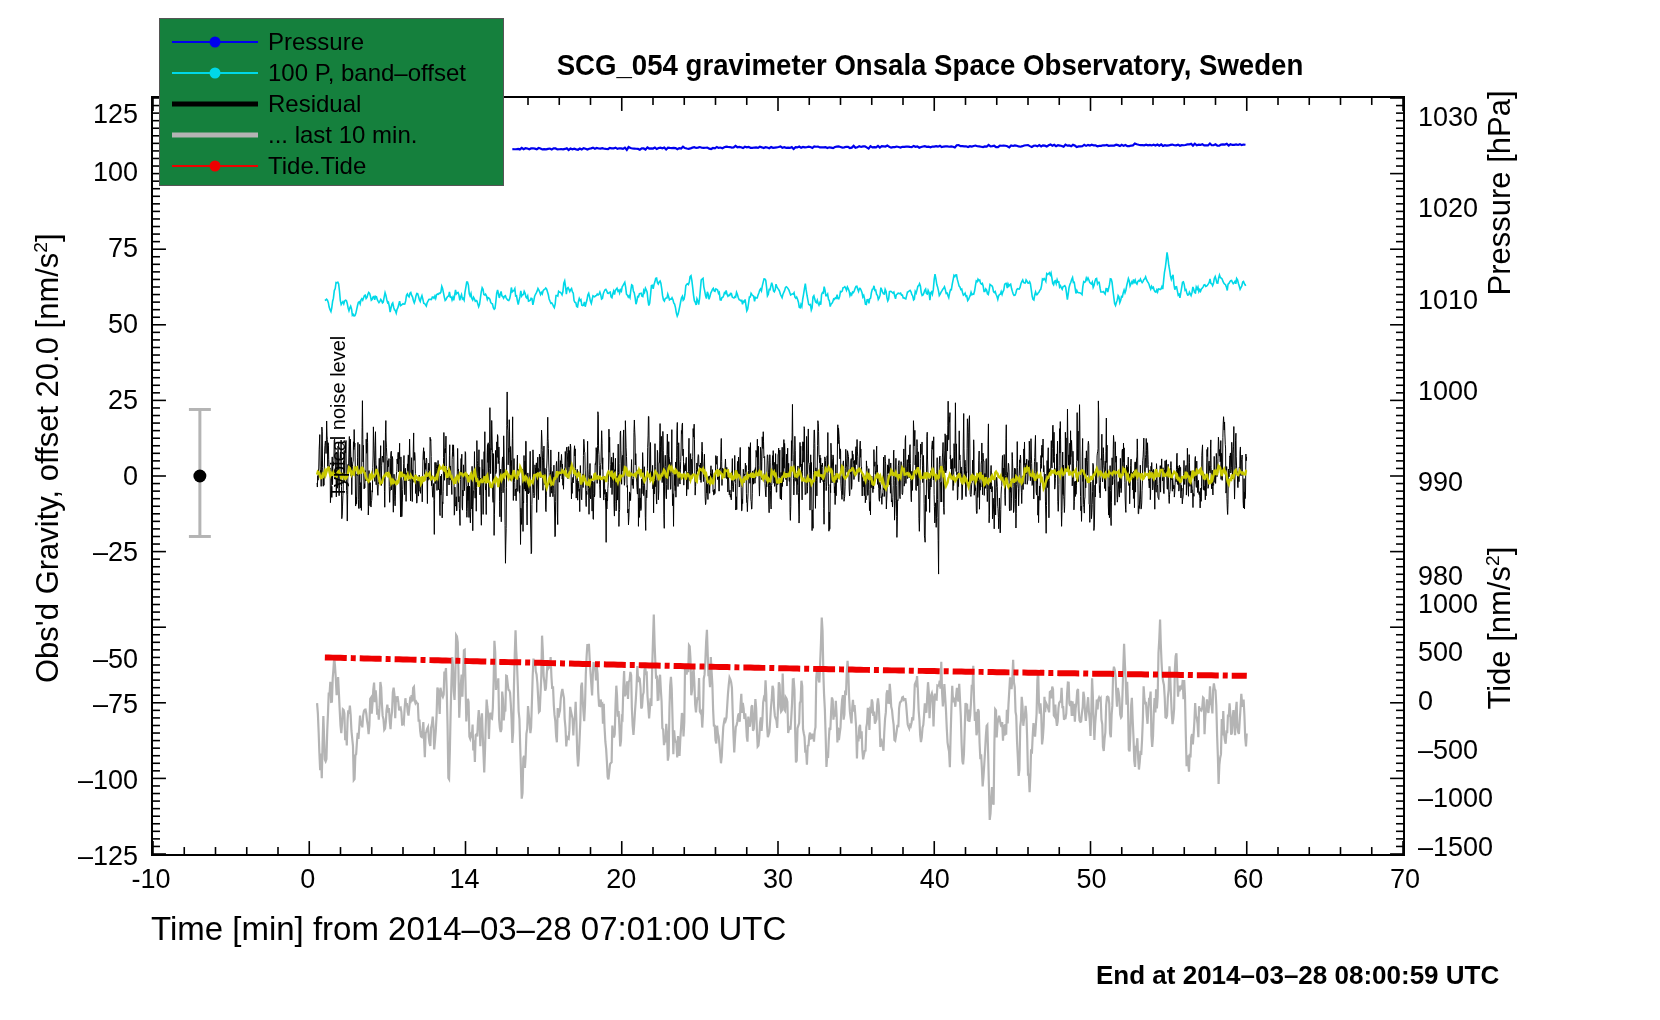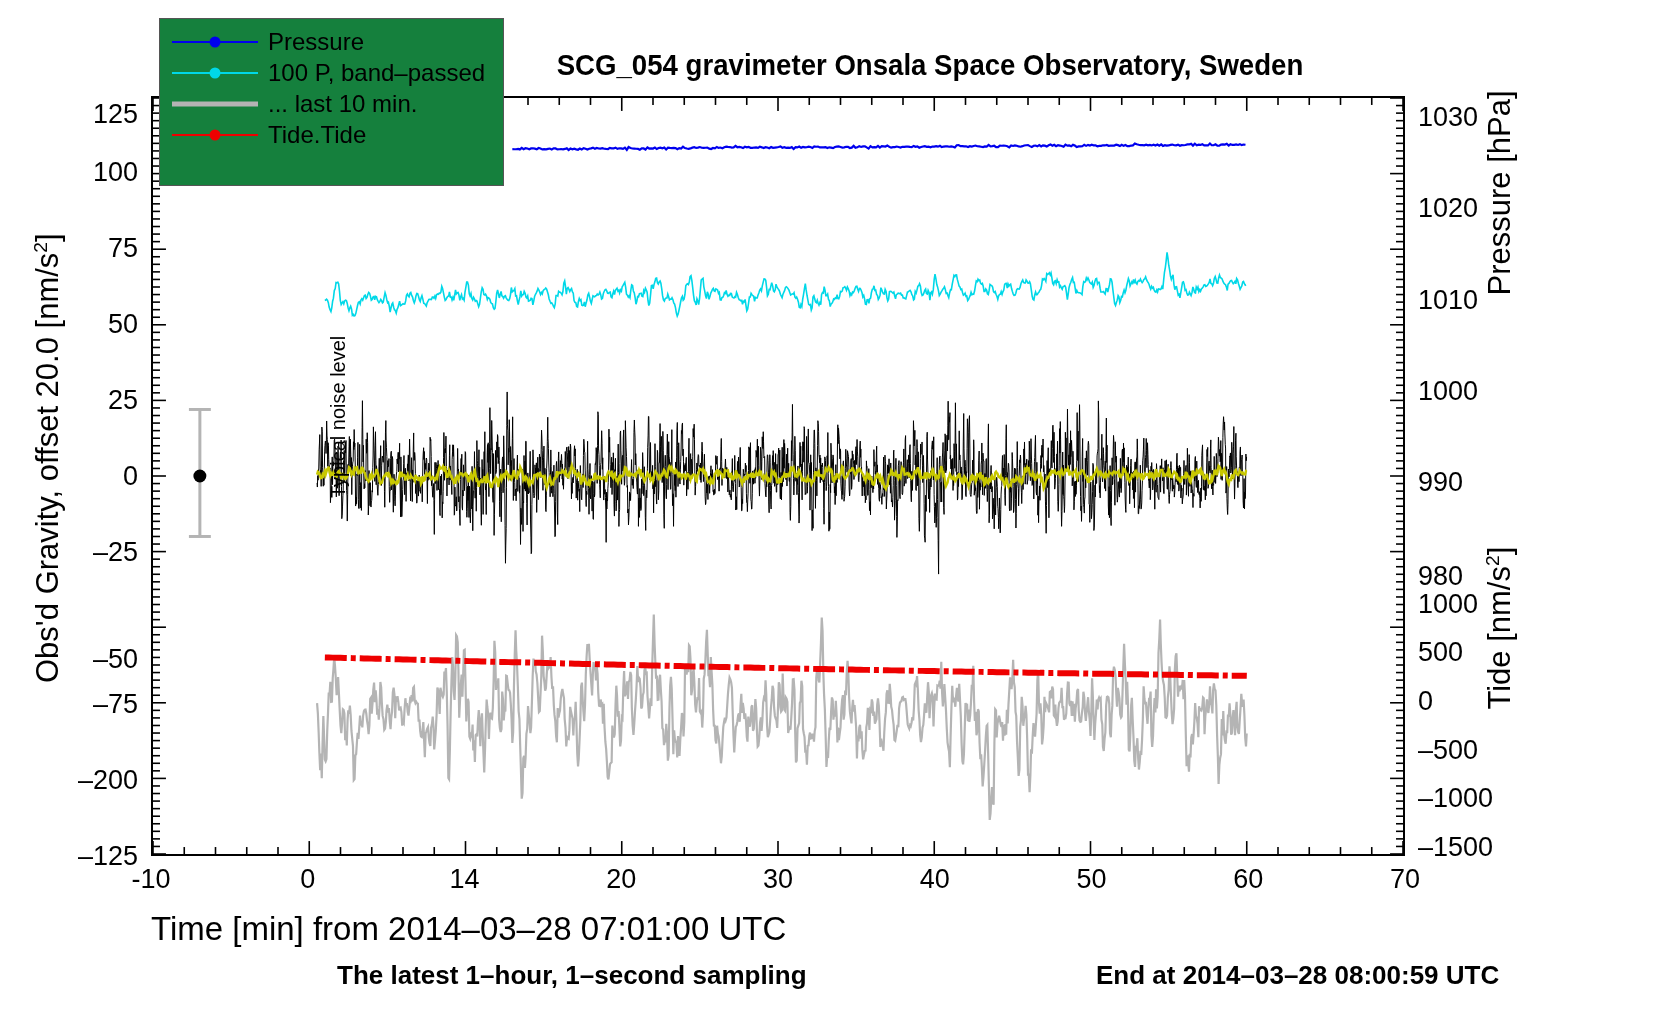--- a/index.html
+++ b/index.html
@@ -374,39 +374,44 @@
         <polyline points="172.4,203.6 173.3,203.1 174.1,202.2 175.0,203.3 175.9,205.7 176.7,210.2 177.6,212.9 178.5,214.7 179.3,211.1 180.2,204.3 181.0,201.2 181.9,193.6 182.8,191.5 183.6,185.5 184.5,185.8 185.4,185.2 186.2,186.7 187.1,194.3 187.9,203.4 188.8,207.6 189.7,206.0 190.5,204.8 191.4,207.0 192.3,203.9 193.1,203.2 194.0,203.6 194.8,206.3 195.7,210.8 196.6,213.8 197.4,211.1 198.3,209.3 199.2,212.2 200.0,218.4 200.9,217.5 201.7,219.2 202.6,218.8 203.5,216.5 204.3,212.8 205.2,208.6 206.0,205.5 206.9,204.9 207.8,207.1 208.6,203.2 209.5,201.8 210.4,203.2 211.2,201.1 212.1,198.6 212.9,198.2 213.8,201.5 214.7,200.4 215.5,197.6 216.4,195.5 217.3,196.4 218.1,199.2 219.0,203.3 219.8,202.6 220.7,200.1 221.6,199.5 222.4,202.9 223.3,199.4 224.2,199.8 225.0,202.8 225.9,204.4 226.7,205.7 227.6,204.5 228.5,202.5 229.3,203.8 230.2,206.0 231.0,205.2 231.9,200.1 232.8,195.7 233.6,198.2 234.5,202.6 235.4,206.0 236.2,205.3 237.1,209.7 237.9,215.2 238.8,210.9 239.7,207.1 240.5,206.0 241.4,210.3 242.3,213.1 243.1,213.5 244.0,216.2 244.8,212.6 245.7,210.8 246.6,207.2 247.4,204.2 248.3,208.8 249.2,208.2 250.0,207.5 250.9,206.8 251.7,207.2 252.6,207.1 253.5,204.0 254.3,198.3 255.2,197.0 256.1,199.0 256.9,199.9 257.8,196.1 258.6,195.4 259.5,198.5 260.4,200.2 261.2,203.6 262.1,206.0 262.9,203.7 263.8,199.1 264.7,196.4 265.5,196.6 266.4,199.5 267.3,203.0 268.1,204.6 269.0,200.7 269.8,198.6 270.7,202.2 271.6,206.4 272.4,206.5 273.3,207.8 274.2,209.1 275.0,205.9 275.9,204.3 276.7,202.5 277.6,202.4 278.5,202.3 279.3,202.5 280.2,200.2 281.1,200.2 281.9,201.2 282.8,199.1 283.6,201.5 284.5,197.8 285.4,197.0 286.2,197.4 287.1,196.2 287.9,196.4 288.8,195.1 289.7,189.3 290.5,191.4 291.4,195.9 292.3,200.4 293.1,203.5 294.0,202.6 294.8,200.8 295.7,199.4 296.6,199.1 297.4,195.0 298.3,200.2 299.2,200.2 300.0,203.1 300.9,200.4 301.7,203.3 302.6,198.5 303.5,192.9 304.3,196.9 305.2,195.7 306.1,195.5 306.9,198.1 307.8,203.5 308.6,200.0 309.5,197.7 310.4,202.1 311.2,201.4 312.1,203.2 313.0,195.1 313.8,190.6 314.7,184.9 315.5,184.9 316.4,188.1 317.3,196.9 318.1,199.0 319.0,196.5 319.8,201.4 320.7,203.1 321.6,200.4 322.4,201.9 323.3,204.3 324.2,203.6 325.0,204.1 325.9,207.2 326.7,209.8 327.6,207.4 328.5,200.8 329.3,194.9 330.2,190.8 331.1,192.4 331.9,197.6 332.8,198.0 333.6,197.2 334.5,198.9 335.4,202.6 336.2,200.7 337.1,201.1 338.0,202.5 338.8,205.5 339.7,206.6 340.5,207.0 341.4,210.8 342.3,212.3 343.1,211.5 344.0,204.3 344.8,196.3 345.7,192.9 346.6,197.0 347.4,201.0 348.3,197.5 349.2,194.5 350.0,198.9 350.9,199.6 351.7,201.3 352.6,199.4 353.5,198.8 354.3,200.9 355.2,202.4 356.1,203.3 356.9,203.6 357.8,201.7 358.6,197.9 359.5,190.5 360.4,194.9 361.2,194.0 362.1,193.6 363.0,191.7 363.8,199.0 364.7,198.8 365.5,203.6 366.4,207.7 367.3,203.2 368.1,200.0 369.0,193.9 369.9,199.0 370.7,197.7 371.6,197.5 372.4,194.4 373.3,196.2 374.2,200.2 375.0,201.1 375.9,198.9 376.7,204.2 377.6,203.9 378.5,203.2 379.3,201.4 380.2,201.7 381.1,208.0 381.9,204.4 382.8,199.6 383.6,197.6 384.5,195.9 385.4,193.9 386.2,191.4 387.1,193.0 388.0,195.2 388.8,197.6 389.7,195.5 390.5,196.9 391.4,193.7 392.3,192.7 393.1,192.2 394.0,191.0 394.9,192.2 395.7,194.8 396.6,197.8 397.4,202.0 398.3,204.4 399.2,206.5 400.0,206.0 400.9,207.4 401.8,209.5 402.6,210.8 403.5,206.9 404.3,198.5 405.2,198.5 406.1,199.2 406.9,194.3 407.8,195.1 408.6,195.2 409.5,196.2 410.4,197.9 411.2,195.0 412.1,186.1 413.0,183.8 413.8,189.4 414.7,197.3 415.5,191.4 416.4,190.5 417.3,192.4 418.1,194.5 419.0,192.6 419.9,191.5 420.7,194.6 421.6,196.2 422.4,203.7 423.3,205.4 424.2,205.9 425.0,209.5 425.9,210.0 426.8,204.4 427.6,201.5 428.5,203.7 429.3,202.8 430.2,208.3 431.1,208.8 431.9,208.4 432.8,205.0 433.6,209.8 434.5,206.2 435.4,202.9 436.2,198.1 437.1,196.4 438.0,200.2 438.8,204.2 439.7,206.5 440.5,202.8 441.4,198.9 442.3,199.5 443.1,199.8 444.0,198.7 444.9,198.5 445.7,197.1 446.6,198.0 447.4,197.4 448.3,195.1 449.2,197.9 450.0,202.1 450.9,201.4 451.8,196.5 452.6,194.5 453.5,192.9 454.3,192.4 455.2,193.9 456.1,196.3 456.9,196.5 457.8,195.4 458.7,195.1 459.5,200.0 460.4,200.8 461.2,197.0 462.1,194.1 463.0,197.7 463.8,193.4 464.7,192.3 465.5,191.3 466.4,194.2 467.3,193.2 468.1,196.1 469.0,192.9 469.9,194.2 470.7,189.7 471.6,188.4 472.4,186.9 473.3,185.3 474.2,190.3 475.0,197.2 475.9,198.2 476.8,200.1 477.6,198.9 478.5,200.8 479.3,193.7 480.2,187.9 481.1,188.5 481.9,194.0 482.8,195.9 483.7,200.9 484.5,207.3 485.4,204.3 486.2,199.6 487.1,199.8 488.0,196.7 488.8,196.5 489.7,196.3 490.5,199.3 491.4,199.7 492.3,193.6 493.1,195.3 494.0,191.2 494.9,193.1 495.7,195.3 496.6,203.8 497.4,208.7 498.3,206.1 499.2,197.1 500.0,188.6 500.9,188.3 501.8,191.9 502.6,187.6 503.5,184.8 504.3,181.4 505.2,181.1 506.1,185.8 506.9,187.0 507.8,184.8 508.7,183.9 509.5,186.2 510.4,192.1 511.2,198.7 512.1,203.0 513.0,204.2 513.8,201.7 514.7,201.1 515.6,201.1 516.4,197.1 517.3,199.9 518.1,202.9 519.0,202.2 519.9,202.3 520.7,200.9 521.6,202.8 522.4,206.1 523.3,207.3 524.2,211.0 525.0,216.0 525.9,219.3 526.8,217.1 527.6,213.6 528.5,209.3 529.3,205.1 530.2,200.8 531.1,199.3 531.9,203.3 532.8,202.3 533.7,197.3 534.5,188.8 535.4,187.2 536.2,186.7 537.1,187.6 538.0,185.0 538.8,179.5 539.7,178.6 540.6,183.6 541.4,190.3 542.3,198.4 543.1,203.8 544.0,205.4 544.9,208.0 545.7,201.9 546.6,204.0 547.4,207.8 548.3,201.8 549.2,191.9 550.0,182.9 550.9,182.0 551.8,181.3 552.6,189.8 553.5,194.2 554.3,198.6 555.2,201.7 556.1,194.8 556.9,197.0 557.8,202.4 558.7,199.7 559.5,196.3 560.4,194.5 561.2,192.5 562.1,191.4 563.0,193.9 563.8,194.4 564.7,191.8 565.6,192.3 566.4,193.0 567.3,196.4 568.1,195.4 569.0,203.0 569.9,203.2 570.7,200.7 571.6,200.4 572.5,198.6 573.3,195.7 574.2,196.4 575.0,193.5 575.9,197.5 576.8,199.3 577.6,198.3 578.5,198.5 579.3,196.5 580.2,196.6 581.1,200.1 581.9,200.7 582.8,201.1 583.7,199.6 584.5,200.2 585.4,195.3 586.2,197.2 587.1,200.6 588.0,202.7 588.8,203.1 589.7,203.8 590.6,203.4 591.4,207.4 592.3,204.4 593.1,204.9 594.0,202.5 594.9,208.7 595.7,214.0 596.6,212.1 597.5,205.9 598.3,200.1 599.2,200.1 600.0,196.4 600.9,197.8 601.8,198.8 602.6,199.3 603.5,204.5 604.3,200.4 605.2,201.1 606.1,201.0 606.9,198.2 607.8,196.0 608.7,193.1 609.5,191.9 610.4,193.9 611.2,189.1 612.1,185.3 613.0,181.8 613.8,181.9 614.7,183.3 615.6,190.6 616.4,198.9 617.3,197.2 618.1,192.5 619.0,192.7 619.9,188.9 620.7,185.6 621.6,188.9 622.5,194.0 623.3,194.9 624.2,192.8 625.0,187.1 625.9,190.0 626.8,191.4 627.6,192.5 628.5,194.0 629.4,197.3 630.2,198.9 631.1,200.7 631.9,197.5 632.8,195.4 633.7,193.4 634.5,190.4 635.4,189.7 636.2,190.5 637.1,191.6 638.0,193.2 638.8,195.5 639.7,198.1 640.6,197.5 641.4,196.9 642.3,197.2 643.1,195.8 644.0,200.2 644.9,201.2 645.7,200.1 646.6,202.4 647.5,205.3 648.3,210.4 649.2,210.9 650.0,207.6 650.9,209.7 651.8,202.2 652.6,197.6 653.5,192.0 654.4,186.6 655.2,192.7 656.1,198.3 656.9,202.6 657.8,207.4 658.7,208.2 659.5,207.7 660.4,213.2 661.2,211.0 662.1,200.1 663.0,198.7 663.8,201.9 664.7,205.0 665.6,205.7 666.4,203.3 667.3,206.5 668.1,208.2 669.0,205.7 669.9,207.8 670.7,197.8 671.6,195.6 672.5,196.1 673.3,189.7 674.2,193.4 675.0,198.7 675.9,198.7 676.8,197.1 677.6,202.3 678.5,203.8 679.4,209.7 680.2,207.2 681.1,206.4 681.9,205.0 682.8,202.0 683.7,202.5 684.5,200.9 685.4,201.4 686.3,197.7 687.1,201.6 688.0,201.9 688.8,199.7 689.7,194.4 690.6,194.9 691.4,194.2 692.3,190.7 693.1,190.5 694.0,189.7 694.9,191.2 695.7,193.3 696.6,190.0 697.5,191.9 698.3,193.9 699.2,198.6 700.0,196.5 700.9,197.9 701.8,195.0 702.6,195.6 703.5,193.9 704.4,191.3 705.2,189.5 706.1,189.3 706.9,192.0 707.8,194.4 708.7,191.3 709.5,191.4 710.4,193.3 711.3,195.8 712.1,200.0 713.0,198.4 713.8,201.7 714.7,207.2 715.6,207.5 716.4,202.8 717.3,202.7 718.2,206.5 719.0,201.9 719.9,201.1 720.7,195.7 721.6,192.4 722.5,192.0 723.3,188.8 724.2,193.4 725.0,193.1 725.9,197.5 726.8,198.5 727.6,202.6 728.5,201.0 729.4,198.2 730.2,190.7 731.1,192.9 731.9,195.1 732.8,196.9 733.7,197.1 734.5,192.4 735.4,194.5 736.3,200.9 737.1,204.0 738.0,202.0 738.8,194.7 739.7,194.4 740.6,194.6 741.4,195.3 742.3,196.1 743.2,195.2 744.0,198.8 744.9,201.9 745.7,197.7 746.6,197.2 747.5,196.2 748.3,196.4 749.2,196.6 750.0,196.2 750.9,198.2 751.8,198.1 752.6,201.0 753.5,200.9 754.4,201.6 755.2,201.9 756.1,198.4 756.9,195.0 757.8,194.8 758.7,193.8 759.5,193.4 760.4,194.8 761.3,197.8 762.1,198.9 763.0,202.9 763.8,202.1 764.7,194.5 765.6,196.2 766.4,193.2 767.3,189.2 768.2,188.6 769.0,186.7 769.9,189.1 770.7,195.6 771.6,198.6 772.5,198.0 773.3,196.2 774.2,193.4 775.1,192.1 775.9,196.6 776.8,197.1 777.6,193.4 778.5,195.4 779.4,203.3 780.2,195.9 781.1,194.9 781.9,197.2 782.8,192.7 783.7,182.3 784.5,177.1 785.4,181.5 786.3,187.6 787.1,189.9 788.0,193.9 788.8,198.6 789.7,197.1 790.6,195.1 791.4,193.9 792.3,192.3 793.2,191.2 794.0,189.8 794.9,192.8 795.7,196.4 796.6,196.1 797.5,198.7 798.3,200.7 799.2,195.7 800.1,192.6 800.9,192.8 801.8,187.0 802.6,183.0 803.5,178.3 804.4,179.5 805.2,178.0 806.1,177.8 806.9,182.4 807.8,185.6 808.7,189.1 809.5,190.0 810.4,192.6 811.3,192.0 812.1,195.5 813.0,198.2 813.8,197.6 814.7,196.2 815.6,199.4 816.4,199.1 817.3,203.7 818.2,202.5 819.0,200.3 819.9,198.4 820.7,195.2 821.6,197.7 822.5,197.1 823.3,197.3 824.2,194.1 825.1,188.3 825.9,183.9 826.8,184.6 827.6,182.1 828.5,183.7 829.4,183.1 830.2,186.1 831.1,187.1 832.0,186.4 832.8,188.9 833.7,194.6 834.5,194.6 835.4,191.9 836.3,193.1 837.1,196.8 838.0,197.6 838.8,193.4 839.7,187.4 840.6,188.1 841.4,188.6 842.3,190.0 843.2,194.7 844.0,195.5 844.9,194.5 845.7,197.3 846.6,199.3 847.5,202.4 848.3,199.1 849.2,197.5 850.1,197.2 850.9,194.7 851.8,197.5 852.6,194.9 853.5,193.1 854.4,187.3 855.2,186.4 856.1,186.3 857.0,191.0 857.8,187.0 858.7,189.1 859.5,187.9 860.4,187.2 861.3,191.6 862.1,194.4 863.0,197.1 863.8,198.5 864.7,198.4 865.6,196.3 866.4,192.9 867.3,191.7 868.2,192.0 869.0,192.1 869.9,190.2 870.7,186.8 871.6,184.5 872.5,182.9 873.3,185.5 874.2,186.0 875.1,186.0 875.9,182.9 876.8,184.2 877.6,186.0 878.5,186.1 879.4,184.7 880.2,186.7 881.1,192.8 882.0,199.3 882.8,202.4 883.7,203.1 884.5,198.3 885.4,195.0 886.3,197.8 887.1,197.6 888.0,195.9 888.9,195.0 889.7,193.3 890.6,192.3 891.4,188.6 892.3,182.0 893.2,182.7 894.0,181.5 894.9,182.6 895.7,184.3 896.6,176.6 897.5,177.4 898.3,176.9 899.2,175.8 900.1,177.9 900.9,175.9 901.8,181.0 902.6,186.4 903.5,187.8 904.4,184.2 905.2,183.7 906.1,186.6 907.0,182.7 907.8,185.1 908.7,184.9 909.5,190.1 910.4,188.7 911.3,191.0 912.1,192.3 913.0,189.6 913.9,189.2 914.7,188.7 915.6,190.3 916.4,195.9 917.3,202.6 918.2,196.6 919.0,190.5 919.9,187.2 920.7,185.5 921.6,182.4 922.5,180.4 923.3,185.4 924.2,185.2 925.1,191.2 925.9,196.5 926.8,193.5 927.6,195.4 928.5,195.7 929.4,195.8 930.2,196.0 931.1,196.6 932.0,197.6 932.8,189.7 933.7,184.7 934.5,185.3 935.4,184.7 936.3,181.0 937.1,182.8 938.0,180.9 938.9,182.9 939.7,185.4 940.6,186.3 941.4,186.9 942.3,185.1 943.2,190.5 944.0,188.6 944.9,184.4 945.8,181.7 946.6,181.3 947.5,186.7 948.3,185.2 949.2,185.2 950.1,191.2 950.9,195.1 951.8,195.1 952.6,195.1 953.5,194.6 954.4,196.2 955.2,197.2 956.1,191.7 957.0,191.8 957.8,195.1 958.7,191.3 959.5,187.9 960.4,181.7 961.3,182.0 962.1,185.2 963.0,193.1 963.9,200.3 964.7,206.7 965.6,208.6 966.4,205.9 967.3,203.2 968.2,198.6 969.0,199.9 969.9,205.7 970.8,203.4 971.6,199.4 972.5,199.9 973.3,195.9 974.2,193.0 975.1,196.0 975.9,193.6 976.8,188.7 977.6,185.3 978.5,181.5 979.4,183.9 980.2,188.9 981.1,186.9 982.0,184.8 982.8,186.1 983.7,182.5 984.5,186.2 985.4,183.2 986.3,186.2 987.1,187.2 988.0,184.4 988.9,183.5 989.7,184.0 990.6,182.1 991.4,184.2 992.3,185.6 993.2,184.3 994.0,182.5 994.9,181.8 995.8,179.8 996.6,182.4 997.5,184.4 998.3,185.4 999.2,187.2 1000.1,190.2 1000.9,192.2 1001.8,189.4 1002.7,191.1 1003.5,190.3 1004.4,193.1 1005.2,194.7 1006.1,195.2 1007.0,193.0 1007.8,195.1 1008.7,191.9 1009.5,192.1 1010.4,192.6 1011.3,191.9 1012.1,189.7 1013.0,192.1 1013.9,183.0 1014.7,175.2 1015.6,170.2 1016.4,163.8 1017.3,155.1 1018.2,161.0 1019.0,168.1 1019.9,173.1 1020.8,179.2 1021.6,182.4 1022.5,179.6 1023.3,177.7 1024.2,187.5 1025.1,192.7 1025.9,189.8 1026.8,189.6 1027.7,194.2 1028.5,198.2 1029.4,197.3 1030.2,200.9 1031.1,195.6 1032.0,190.4 1032.8,185.2 1033.7,184.8 1034.5,187.3 1035.4,193.3 1036.3,192.6 1037.1,196.0 1038.0,198.1 1038.9,197.9 1039.7,195.2 1040.6,197.0 1041.4,198.7 1042.3,195.7 1043.2,189.9 1044.0,192.1 1044.9,195.5 1045.8,196.0 1046.6,190.1 1047.5,192.1 1048.3,190.1 1049.2,194.7 1050.1,192.6 1050.9,194.3 1051.8,192.0 1052.7,191.1 1053.5,189.8 1054.4,187.8 1055.2,187.6 1056.1,189.5 1057.0,189.0 1057.8,188.2 1058.7,186.9 1059.6,185.5 1060.4,181.9 1061.3,186.4 1062.1,186.7 1063.0,188.7 1063.9,186.2 1064.7,181.4 1065.6,179.4 1066.4,182.2 1067.3,186.1 1068.2,186.2 1069.0,181.2 1069.9,178.0 1070.8,180.7 1071.6,181.0 1072.5,181.8 1073.3,184.2 1074.2,186.0 1075.1,187.2 1075.9,187.6 1076.8,189.9 1077.7,193.5 1078.5,187.2 1079.4,186.4 1080.2,184.9 1081.1,183.6 1082.0,183.4 1082.8,185.1 1083.7,186.6 1084.6,185.7 1085.4,184.4 1086.3,186.8 1087.1,181.3 1088.0,182.7 1088.9,186.4 1089.7,189.0 1090.6,192.3 1091.5,190.5 1092.3,188.9 1093.2,184.9 1094.0,184.4 1094.9,186.7 1095.8,188.3 1096.6,187.9" fill="none" stroke="#00d8e8" stroke-width="1.6"></polyline>
       </g>
     <g id="g-blue">
         <polyline points="360.5,51.4 362.4,51.5 364.3,51.5 366.2,51.2 368.0,51.7 369.9,50.2 371.8,51.5 373.7,50.5 375.6,50.8 377.5,51.5 379.3,50.7 381.2,50.5 383.1,50.9 385.0,51.5 386.9,50.3 388.7,50.7 390.6,51.7 392.5,51.4 394.4,51.6 396.3,51.1 398.1,50.8 400.0,51.7 401.9,50.6 403.8,50.7 405.7,51.7 407.5,51.5 409.4,51.3 411.3,51.6 413.2,51.2 415.1,50.6 417.0,52.3 418.8,50.7 420.7,51.5 422.6,50.9 424.5,51.6 426.4,52.0 428.2,50.7 430.1,51.7 432.0,50.4 433.9,51.0 435.8,51.8 437.6,51.0 439.5,50.6 441.4,49.9 443.3,51.1 445.2,50.2 447.1,50.8 448.9,50.9 450.8,50.4 452.7,51.0 454.6,51.2 456.5,51.3 458.3,50.2 460.2,50.6 462.1,50.7 464.0,49.9 465.9,51.1 467.7,50.5 469.6,50.6 471.5,51.1 473.4,49.9 475.3,52.1 477.1,49.3 479.0,50.3 480.9,50.8 482.8,50.9 484.7,51.0 486.6,51.2 488.4,52.0 490.3,50.7 492.2,50.7 494.1,51.8 496.0,49.6 497.8,50.8 499.7,50.6 501.6,50.8 503.5,49.8 505.4,51.3 507.2,50.3 509.1,49.9 511.0,50.5 512.9,49.7 514.8,51.8 516.6,50.0 518.5,50.2 520.4,50.3 522.3,50.2 524.2,50.3 526.1,51.5 527.9,50.4 529.8,50.8 531.7,49.0 533.6,50.3 535.5,50.8 537.3,51.1 539.2,50.7 541.1,49.9 543.0,49.5 544.9,50.2 546.7,49.9 548.6,49.3 550.5,50.0 552.4,50.2 554.3,50.0 556.1,49.8 558.0,50.9 559.9,51.3 561.8,50.2 563.7,50.6 565.6,49.2 567.4,50.2 569.3,49.8 571.2,50.5 573.1,49.5 575.0,48.9 576.8,49.2 578.7,49.3 580.6,49.9 582.5,49.6 584.4,48.2 586.2,49.5 588.1,49.1 590.0,49.5 591.9,50.3 593.8,49.0 595.7,49.6 597.5,49.1 599.4,50.1 601.3,50.1 603.2,49.8 605.1,49.7 606.9,50.1 608.8,49.0 610.7,49.6 612.6,50.3 614.5,49.5 616.3,49.8 618.2,50.5 620.1,49.3 622.0,50.1 623.9,49.9 625.7,49.7 627.6,49.2 629.5,48.6 631.4,50.1 633.3,49.5 635.2,50.1 637.0,49.9 638.9,50.2 640.8,49.4 642.7,51.3 644.6,49.4 646.4,49.7 648.3,48.8 650.2,50.1 652.1,49.2 654.0,49.6 655.8,49.5 657.7,48.9 659.6,49.3 661.5,50.2 663.4,48.7 665.2,49.0 667.1,48.8 669.0,49.7 670.9,49.7 672.8,49.6 674.7,49.4 676.5,50.3 678.4,49.6 680.3,49.9 682.2,50.4 684.1,49.3 685.9,48.9 687.8,48.7 689.7,49.2 691.6,49.8 693.5,49.6 695.3,49.0 697.2,49.1 699.1,50.3 701.0,49.9 702.9,48.1 704.7,50.0 706.6,49.6 708.5,48.4 710.4,49.2 712.3,48.6 714.2,48.5 716.0,49.7 717.9,50.9 719.8,48.4 721.7,49.6 723.6,49.4 725.4,49.7 727.3,48.1 729.2,49.9 731.1,48.4 733.0,48.6 734.8,48.8 736.7,47.7 738.6,49.1 740.5,49.9 742.4,49.4 744.2,49.4 746.1,48.8 748.0,49.2 749.9,49.8 751.8,49.0 753.7,49.1 755.5,48.9 757.4,48.9 759.3,49.2 761.2,49.4 763.1,48.2 764.9,49.1 766.8,48.7 768.7,50.0 770.6,49.3 772.5,48.7 774.3,48.4 776.2,49.1 778.1,48.9 780.0,49.5 781.9,48.8 783.7,48.8 785.6,48.4 787.5,48.9 789.4,48.1 791.3,49.4 793.2,48.8 795.0,48.6 796.9,48.6 798.8,49.0 800.7,48.6 802.6,49.0 804.4,49.7 806.3,47.5 808.2,47.4 810.1,48.4 812.0,48.4 813.8,48.7 815.7,48.6 817.6,49.3 819.5,48.4 821.4,48.8 823.3,48.3 825.1,47.8 827.0,48.5 828.9,48.7 830.8,49.0 832.7,49.3 834.5,48.7 836.4,48.8 838.3,47.2 840.2,48.6 842.1,48.4 843.9,48.0 845.8,49.4 847.7,49.4 849.6,47.9 851.5,48.0 853.3,47.8 855.2,48.0 857.1,48.5 859.0,49.6 860.9,47.7 862.8,48.2 864.6,47.6 866.5,48.0 868.4,48.7 870.3,49.0 872.2,48.4 874.0,47.7 875.9,47.5 877.8,47.4 879.7,48.4 881.6,49.3 883.4,48.0 885.3,47.8 887.2,48.6 889.1,47.4 891.0,48.7 892.8,47.6 894.7,47.9 896.6,48.8 898.5,47.5 900.4,46.7 902.3,47.9 904.1,47.0 906.0,48.4 907.9,47.5 909.8,47.8 911.7,48.2 913.5,49.0 915.4,46.9 917.3,47.9 919.2,47.7 921.1,48.5 922.9,47.1 924.8,47.8 926.7,49.3 928.6,48.7 930.5,48.6 932.3,48.5 934.2,47.0 936.1,48.1 938.0,47.1 939.9,47.8 941.8,47.0 943.6,47.7 945.5,47.5 947.4,48.5 949.3,48.1 951.2,48.1 953.0,47.5 954.9,47.7 956.8,47.2 958.7,48.1 960.6,47.9 962.4,47.8 964.3,47.8 966.2,47.0 968.1,47.4 970.0,48.3 971.8,47.0 973.7,48.1 975.6,47.3 977.5,48.4 979.4,48.4 981.3,47.8 983.1,47.6 985.0,45.8 986.9,46.5 988.8,47.0 990.7,47.4 992.5,47.4 994.4,47.6 996.3,46.9 998.2,47.5 1000.1,47.1 1001.9,47.7 1003.8,47.0 1005.7,47.7 1007.6,46.8 1009.5,48.0 1011.4,46.7 1013.2,48.2 1015.1,47.4 1017.0,47.9 1018.9,47.7 1020.8,47.1 1022.6,46.8 1024.5,47.5 1026.4,47.6 1028.3,46.9 1030.2,48.0 1032.0,47.4 1033.9,47.5 1035.8,47.3 1037.7,46.6 1039.6,46.7 1041.4,46.0 1043.3,47.9 1045.2,46.0 1047.1,47.5 1049.0,46.9 1050.9,47.2 1052.7,46.5 1054.6,47.6 1056.5,47.6 1058.4,47.7 1060.3,45.8 1062.1,47.5 1064.0,47.5 1065.9,46.6 1067.8,47.9 1069.7,48.0 1071.5,46.9 1073.4,46.6 1075.3,46.8 1077.2,46.0 1079.1,47.8 1080.9,46.5 1082.8,47.2 1084.7,47.1 1086.6,46.7 1088.5,47.2 1090.4,46.4 1092.2,47.4 1094.1,46.8 1096.0,47.0" fill="none" stroke="#0000ee" stroke-width="2.2"></polyline>
       </g>
     <g id="g-red">
         <polyline points="172.4,562.4 176.3,562.5 180.3,562.6 184.2,562.7 188.1,562.8 192.0,562.9 195.9,563.0 199.9,563.1 203.8,563.2 207.7,563.3 211.6,563.4 215.5,563.5 219.4,563.6 223.4,563.7 227.3,563.8 231.2,563.9 235.1,564.0 239.0,564.1 243.0,564.2 246.9,564.3 250.8,564.4 254.7,564.5 258.6,564.6 262.6,564.7 266.5,564.8 270.4,564.9 274.3,565.0 278.2,565.1 282.2,565.2 286.1,565.3 290.0,565.4 293.9,565.5 297.8,565.6 301.7,565.7 305.7,565.8 309.6,565.9 313.5,566.0 317.4,566.1 321.3,566.2 325.3,566.3 329.2,566.4 333.1,566.5 337.0,566.6 340.9,566.7 344.9,566.8 348.8,566.9 352.7,567.0 356.6,567.1 360.5,567.2 364.4,567.3 368.4,567.3 372.3,567.4 376.2,567.5 380.1,567.6 384.0,567.7 388.0,567.8 391.9,567.9 395.8,568.0 399.7,568.1 403.6,568.2 407.6,568.3 411.5,568.4 415.4,568.5 419.3,568.6 423.2,568.7 427.1,568.8 431.1,568.9 435.0,569.0 438.9,569.0 442.8,569.1 446.7,569.2 450.7,569.3 454.6,569.4 458.5,569.5 462.4,569.6 466.3,569.7 470.3,569.8 474.2,569.9 478.1,570.0 482.0,570.0 485.9,570.1 489.8,570.2 493.8,570.3 497.7,570.4 501.6,570.5 505.5,570.6 509.4,570.7 513.4,570.8 517.3,570.8 521.2,570.9 525.1,571.0 529.0,571.1 532.9,571.2 536.9,571.3 540.8,571.4 544.7,571.4 548.6,571.5 552.5,571.6 556.5,571.7 560.4,571.8 564.3,571.9 568.2,572.0 572.1,572.0 576.1,572.1 580.0,572.2 583.9,572.3 587.8,572.4 591.7,572.5 595.6,572.5 599.6,572.6 603.5,572.7 607.4,572.8 611.3,572.9 615.2,572.9 619.2,573.0 623.1,573.1 627.0,573.2 630.9,573.3 634.8,573.3 638.8,573.4 642.7,573.5 646.6,573.6 650.5,573.7 654.4,573.7 658.4,573.8 662.3,573.9 666.2,574.0 670.1,574.0 674.0,574.1 677.9,574.2 681.9,574.3 685.8,574.3 689.7,574.4 693.6,574.5 697.5,574.6 701.5,574.6 705.4,574.7 709.3,574.8 713.2,574.9 717.1,574.9 721.0,575.0 725.0,575.1 728.9,575.1 732.8,575.2 736.7,575.3 740.6,575.4 744.6,575.4 748.5,575.5 752.4,575.6 756.3,575.6 760.2,575.7 764.2,575.8 768.1,575.9 772.0,575.9 775.9,576.0 779.8,576.1 783.8,576.1 787.7,576.2 791.6,576.3 795.5,576.3 799.4,576.4 803.3,576.5 807.3,576.5 811.2,576.6 815.1,576.7 819.0,576.7 822.9,576.8 826.9,576.9 830.8,576.9 834.7,577.0 838.6,577.1 842.5,577.1 846.5,577.2 850.4,577.2 854.3,577.3 858.2,577.4 862.1,577.4 866.0,577.5 870.0,577.6 873.9,577.6 877.8,577.7 881.7,577.7 885.6,577.8 889.6,577.9 893.5,577.9 897.4,578.0 901.3,578.1 905.2,578.1 909.1,578.2 913.1,578.2 917.0,578.3 920.9,578.4 924.8,578.4 928.7,578.5 932.7,578.5 936.6,578.6 940.5,578.7 944.4,578.7 948.3,578.8 952.3,578.8 956.2,578.9 960.1,578.9 964.0,579.0 967.9,579.1 971.9,579.1 975.8,579.2 979.7,579.2 983.6,579.3 987.5,579.3 991.4,579.4 995.4,579.5 999.3,579.5 1003.2,579.6 1007.1,579.6 1011.0,579.7 1015.0,579.7 1018.9,579.8 1022.8,579.9 1026.7,579.9 1030.6,580.0 1034.5,580.0 1038.5,580.1 1042.4,580.1 1046.3,580.2 1050.2,580.2 1054.1,580.3 1058.1,580.4 1062.0,580.4 1065.9,580.5 1069.8,580.5 1073.7,580.6 1077.7,580.6 1081.6,580.7 1085.5,580.7 1089.4,580.8 1093.3,580.8 1097.3,580.9" fill="none" stroke="#ee0000" stroke-width="6" stroke-dasharray="22 4 5 4"></polyline>
       </g>
   </svg>
 
-  <div id="note-left">The latest 1–hour, 1–second sampling</div>
   <div id="note-right">End at 2014–03–28 08:00:59 UTC</div>
   <div id="noise-label">Typical noise level</div>
 </div>
 
 <div id="legend">
   <div class="legend-row">
     <span class="legend-key">
       <span class="lk-line" style="border-top:2px solid #0000ee;"></span>
       <span class="lk-dot" style="background:#0000ee;"></span>
     </span>
     <span class="legend-text">Pressure</span>
   </div>
   <div class="legend-row">
     <span class="legend-key">
       <span class="lk-line" style="border-top:2px solid #00d8e8;"></span>
       <span class="lk-dot" style="background:#00d8e8;"></span>
     </span>
-    <span class="legend-text">100 P, band–passed</span>
+    <span class="legend-text">100 P, band–offset</span>
+  </div>
+  <div class="legend-row">
+    <span class="legend-key">
+      <span class="lk-line" style="border-top:5px solid #000000;"></span>
+    </span>
+    <span class="legend-text">Residual</span>
   </div>
   <div class="legend-row">
     <span class="legend-key">
       <span class="lk-line" style="border-top:5px solid #b4b4b4;"></span>
     </span>
     <span class="legend-text">... last 10 min.</span>
   </div>
   <div class="legend-row">
     <span class="legend-key">
       <span class="lk-line" style="border-top:2px solid #ee0000;"></span>
@@ -419,21 +424,21 @@
 <div id="left-tick-col">
     <div class="tick-label ytick-left" style="top: 18px;">125</div>
     <div class="tick-label ytick-left" style="top: 76px;">100</div>
     <div class="tick-label ytick-left" style="top: 152px;">75</div>
     <div class="tick-label ytick-left" style="top: 228px;">50</div>
     <div class="tick-label ytick-left" style="top: 304px;">25</div>
     <div class="tick-label ytick-left" style="top: 380px;">0</div>
     <div class="tick-label ytick-left" style="top: 456px;">–25</div>
     <div class="tick-label ytick-left" style="top: 532px; margin-top: 31px;">–50</div>
     <div class="tick-label ytick-left" style="top: 608px;">–75</div>
-    <div class="tick-label ytick-left" style="top: 684px;">–200</div>
+    <div class="tick-label ytick-left" style="top: 684px;">–100</div>
     <div class="tick-label ytick-left" style="top: 760px;">–125</div>
   </div>
 <div id="right-tick-col">
     <div class="tick-label ytick-right" style="top: 21.28px;">1030</div>
     <div class="tick-label ytick-right" style="top: 112.48px;">1020</div>
     <div class="tick-label ytick-right" style="top: 203.68px;">1010</div>
     <div class="tick-label ytick-right" style="top: 294.88px;">1000</div>
     <div class="tick-label ytick-right" style="top: 386.08px;">990</div>
     <div class="tick-label ytick-right" style="top: 480px;">980</div>
     <div class="tick-label ytick-right" style="top: 507.68px;">1000</div>

